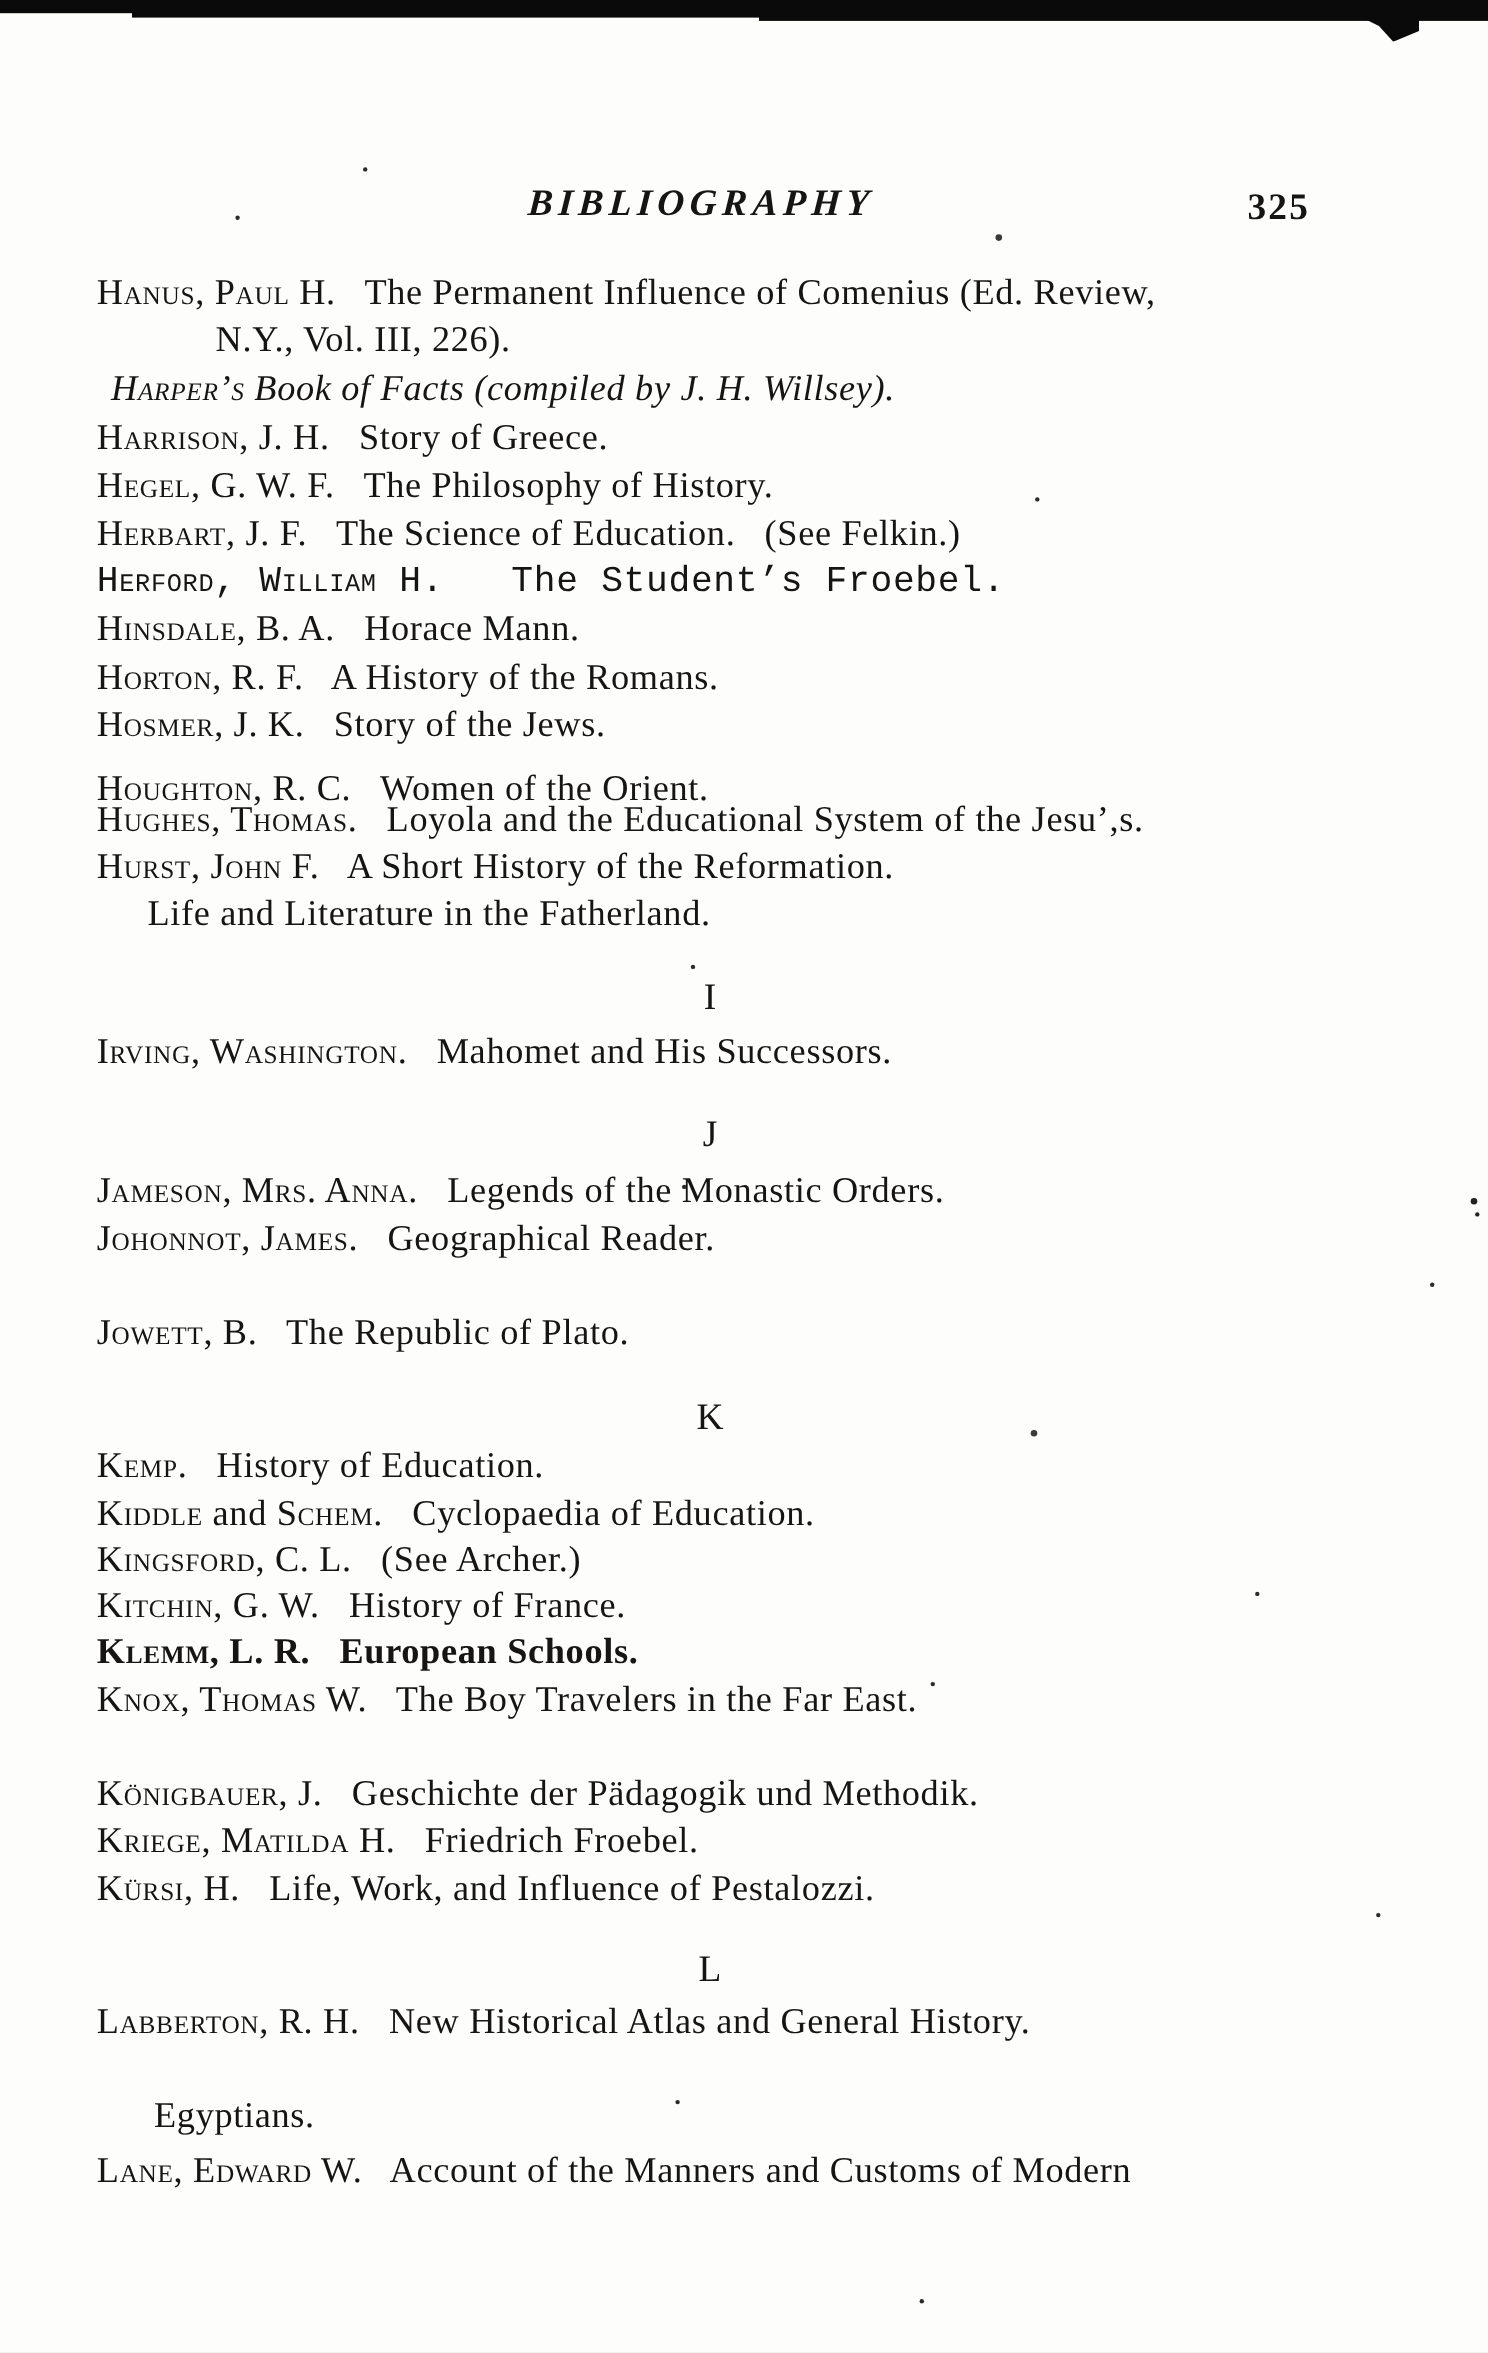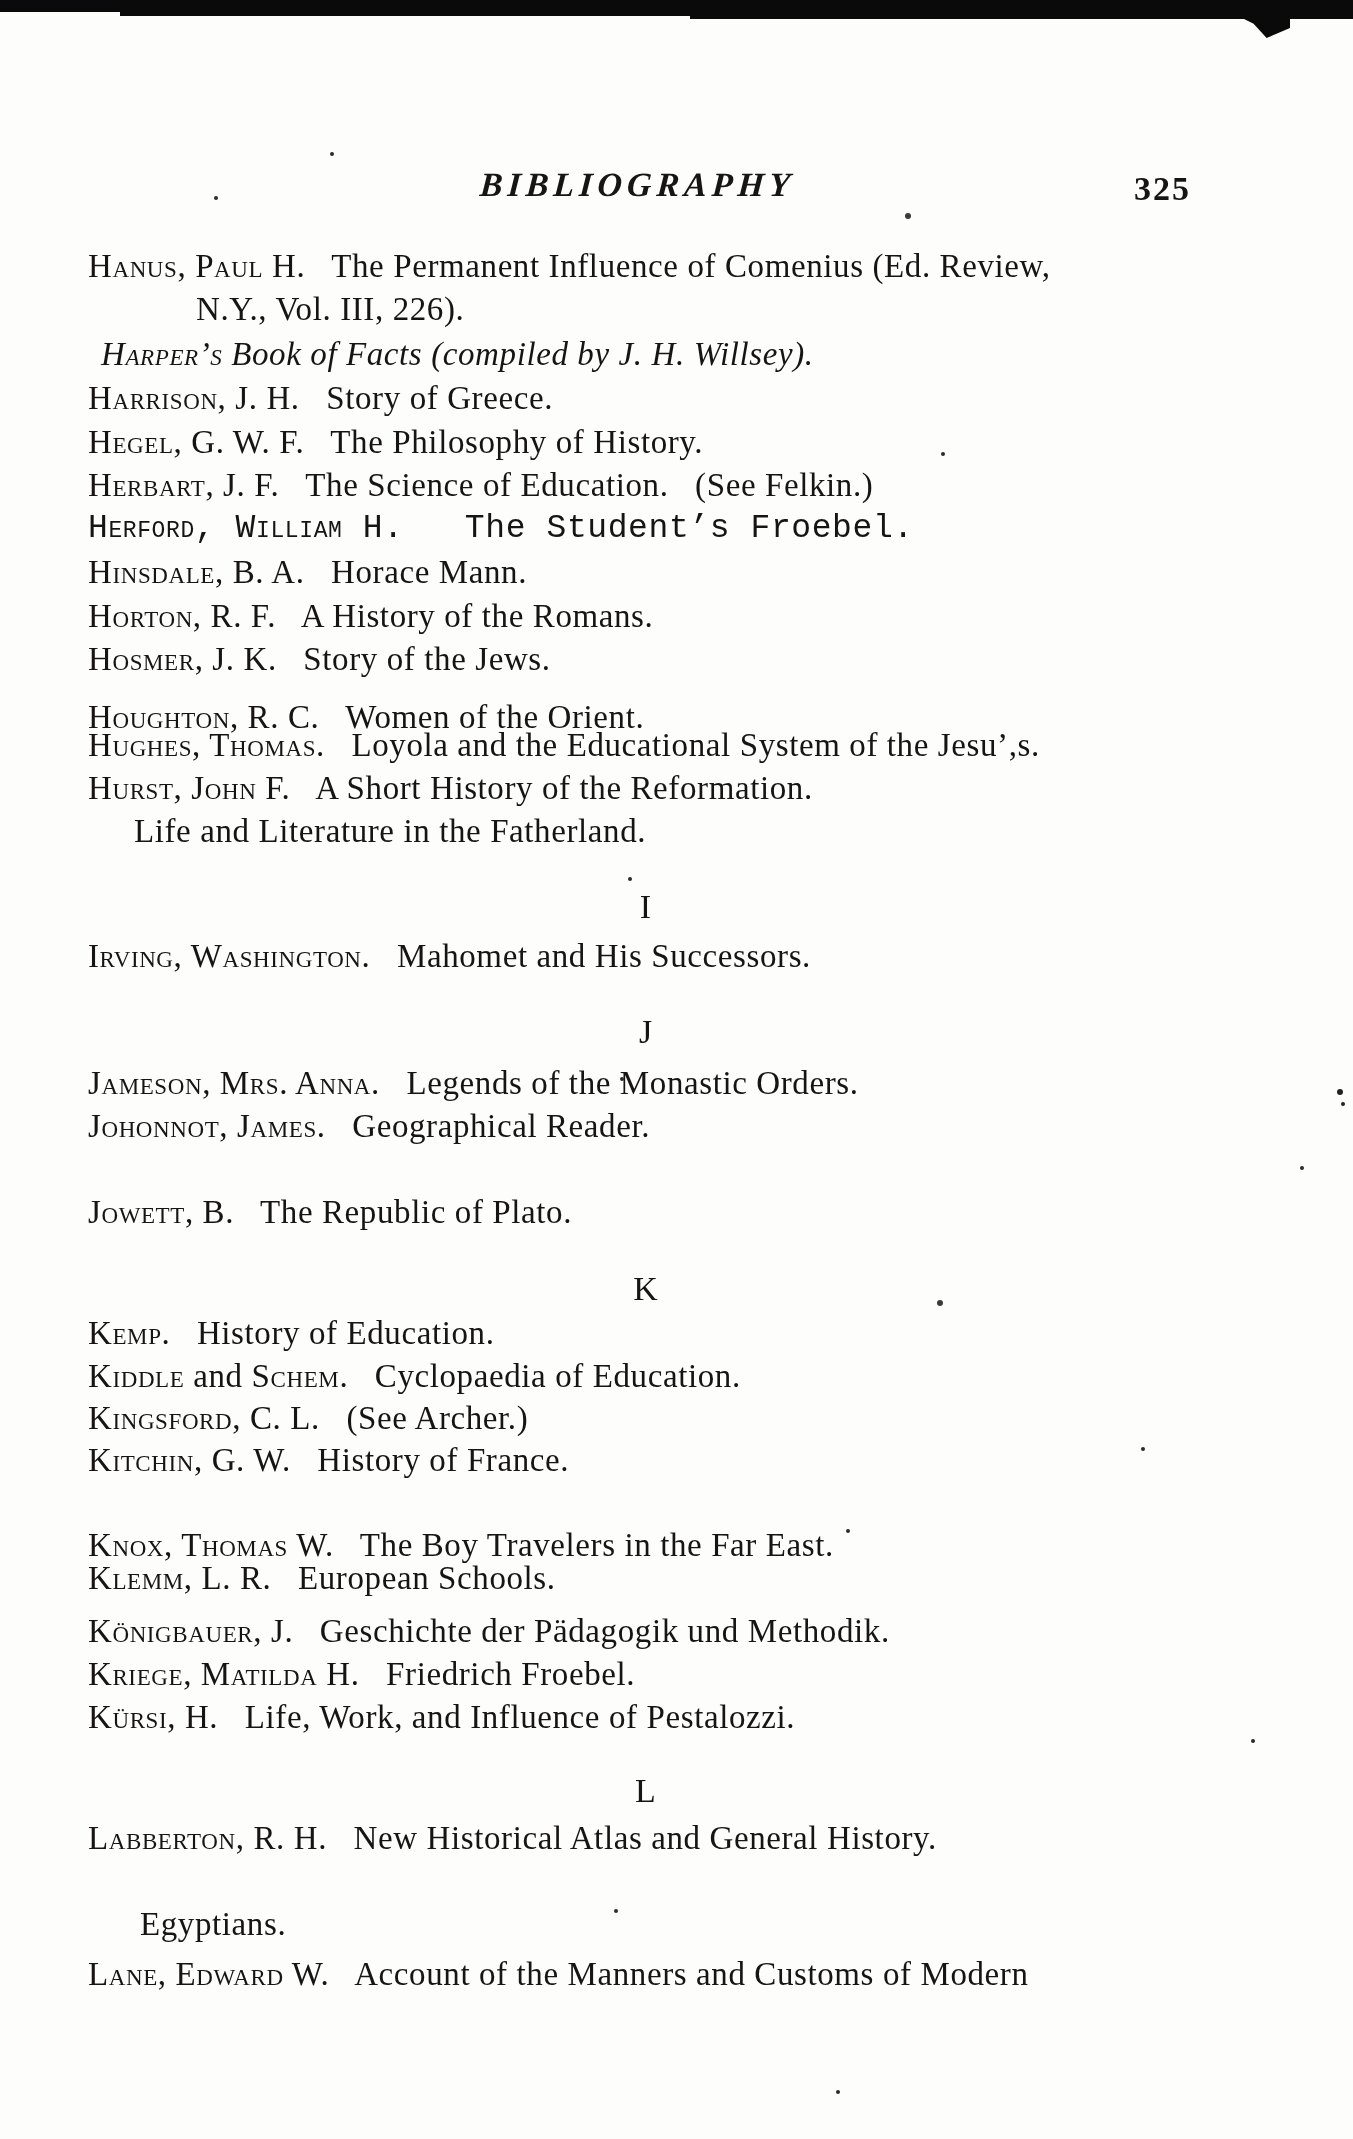--- a/index.html
+++ b/index.html
@@ -103,21 +103,21 @@
       <div class="line" style="top: 938px; left: 88px;"><span class="sc">Irving, Washington.</span><span class="plain">   Mahomet and His Successors.</span></div>
       <div class="heading" style="top: 1013px;">J</div>
       <div class="line" style="top: 1065px; left: 88px;"><span class="sc">Jameson, Mrs. Anna.</span><span class="plain">   Legends of the Monastic Orders.</span></div>
       <div class="line" style="top: 1108px; left: 88px;"><span class="sc">Johonnot, James.</span><span class="plain">   Geographical Reader.</span></div>
       <div class="line" style="top: 1194px; left: 88px;"><span class="sc">Jowett, B.</span><span class="plain">   The Republic of Plato.</span></div>
       <div class="heading" style="top: 1270px;">K</div>
       <div class="line" style="top: 1315px; left: 88px;"><span class="sc">Kemp.</span><span class="plain">   History of Education.</span></div>
       <div class="line" style="top: 1358px; left: 88px;"><span class="sc">Kiddle</span><span class="plain"> and </span><span class="sc">Schem.</span><span class="plain">   Cyclopaedia of Education.</span></div>
       <div class="line" style="top: 1400px; left: 88px;"><span class="sc">Kingsford, C. L.</span><span class="plain">   (See Archer.)</span></div>
       <div class="line" style="top: 1442px; left: 88px;"><span class="sc">Kitchin, G. W.</span><span class="plain">   History of France.</span></div>
-      <div class="line" style="top: 1560px; left: 88px;"><span class="sc">Klemm, L. R.</span><span class="plain">   European Schools.</span></div>
+      <div class="line" style="top: 1484px; left: 88px; font-weight: bold;"><span class="sc">Klemm, L. R.</span><span class="plain">   European Schools.</span></div>
       <div class="line" style="top: 1527px; left: 88px;"><span class="sc">Knox, Thomas W.</span><span class="plain">   The Boy Travelers in the Far East.</span></div>
       <div class="line" style="top: 1613px; left: 88px;"><span class="sc">Königbauer, J.</span><span class="plain">   Geschichte der Pädagogik und Methodik.</span></div>
       <div class="line" style="top: 1656px; left: 88px;"><span class="sc">Kriege, Matilda H.</span><span class="plain">   Friedrich Froebel.</span></div>
       <div class="line" style="top: 1699px; left: 88px;"><span class="sc">Kürsi, H.</span><span class="plain">   Life, Work, and Influence of Pestalozzi.</span></div>
       <div class="heading" style="top: 1772px;">L</div>
       <div class="line" style="top: 1820px; left: 88px;"><span class="sc">Labberton, R. H.</span><span class="plain">   New Historical Atlas and General History.</span></div>
       <div class="line" style="top: 1956px; left: 88px;"><span class="sc">Lane, Edward W.</span><span class="plain">   Account of the Manners and Customs of Modern</span></div>
       <div class="line" style="top: 1906px; left: 140px;"><span class="plain">Egyptians.</span></div>
     </main>
 

